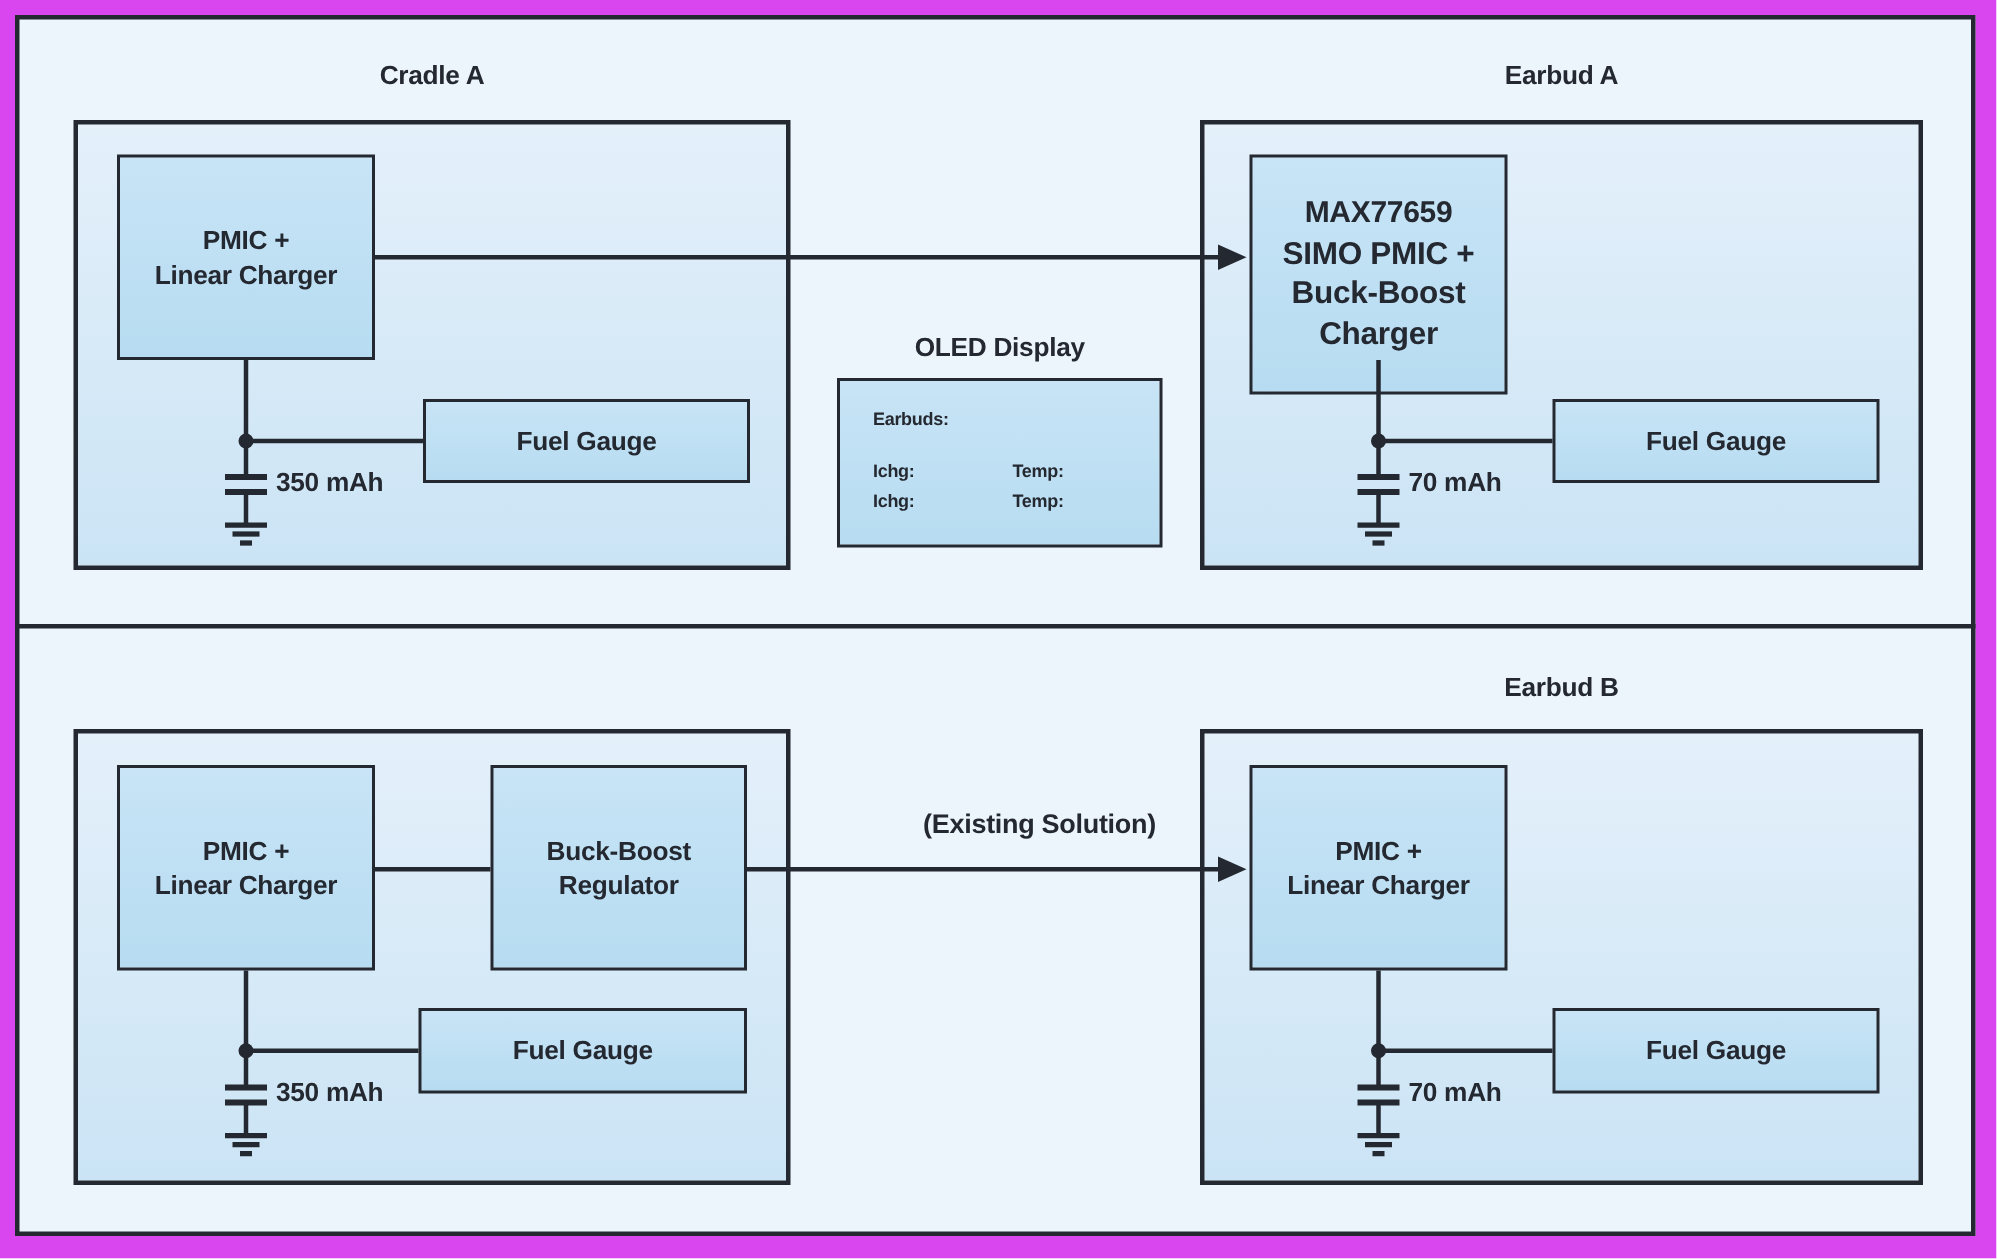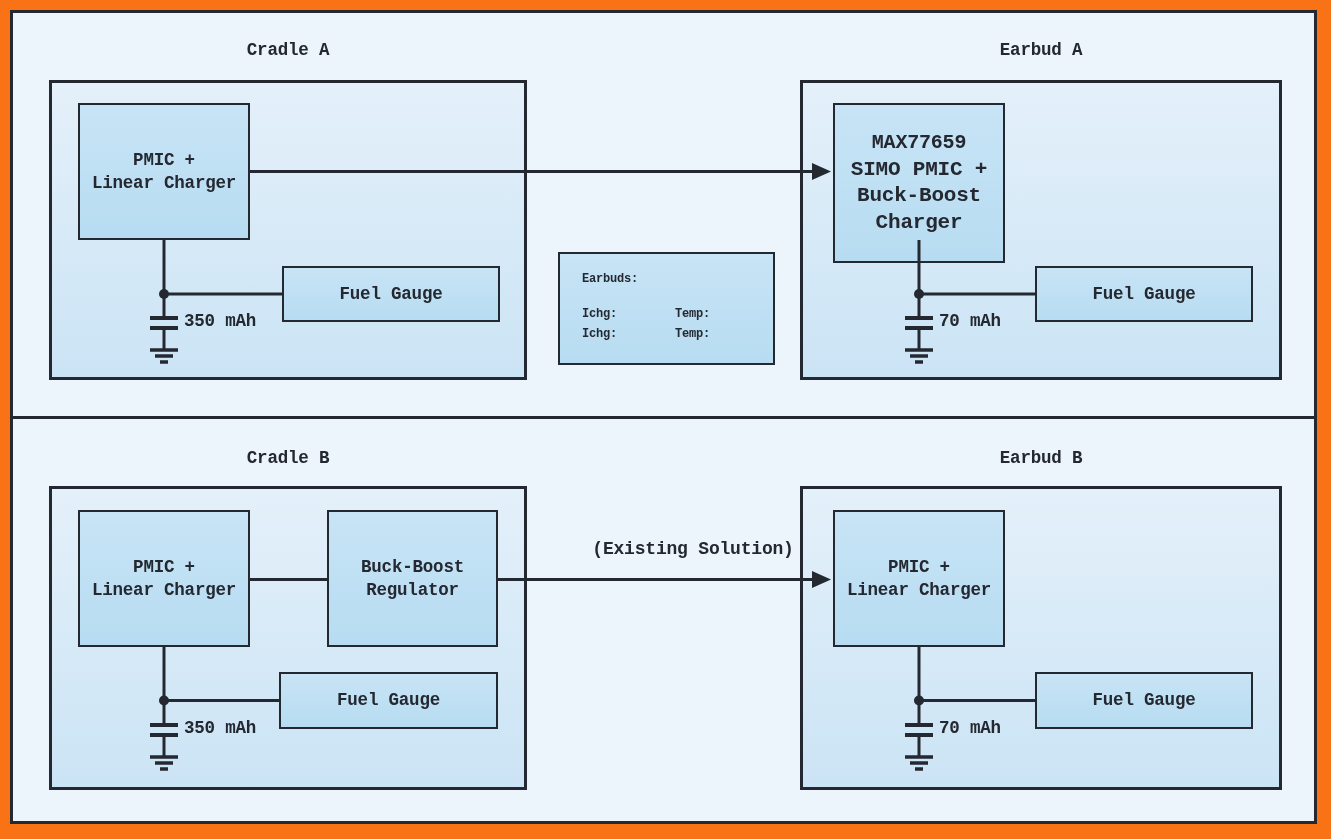--- a/index.html
+++ b/index.html
@@ -1,18 +1,18 @@
 <!DOCTYPE html>
 <html style="--border: #242830; --text: #242830; --outer-bg: #edf5fc; --box-top: #e4f0fa; --box-bottom: #cbe4f5; --chip-top: #c8e4f6; --chip-bottom: #b7dcf1;"><head>
 <meta charset="utf-8">
 <style>
   html,body { margin:0; padding:0; background:#ffffff; }
   .diagram {
-    position:relative; width:1331px; height:839px; background:#f97316;
-    font-family:Liberation Mono, monospace;
+    position:relative; width:1331px; height:839px; background:#d946ef;
+    font-family:Liberation Sans, sans-serif;
     color:var(--text,#242830); overflow:hidden;
   }
   .outer-frame {
     position:absolute; left:10px; top:10px; width:1307px; height:814px;
     border:3px solid var(--border,#242830); background:var(--outer-bg,#edf5fc);
     box-sizing:border-box;
   }
   .divider {
     position:absolute; left:10px; top:416px; width:1307px; height:3px;
     background:var(--border,#242830);
@@ -71,28 +71,28 @@
 Charger</span>
   </div>
 
   <div class="fuel" style="left:282px; top:266px; width:218px; height:56px;">Fuel Gauge</div>
   <div class="fuel" style="left:1035px; top:266px; width:218px; height:56px;">Fuel Gauge</div>
 
 
   <div class="batt-label" style="left:184px; top:311px;">350 mAh</div>
   <div class="batt-label" style="left:939px; top:311px;">70 mAh</div>
 
+  <div class="sec-title" style="left:558px; top:221px; width:217px;">OLED Display</div>
   <div class="oled-box" style="left:558px; top:252px; width:217px; height:113px;"></div>
   <div class="oled-text" style="left:582px; top:272px;">Earbuds:</div>
   <div class="oled-text" style="left:582px; top:307px;">Ichg:</div>
   <div class="oled-text" style="left:675px; top:307px;">Temp:</div>
   <div class="oled-text" style="left:582px; top:327px;">Ichg:</div>
   <div class="oled-text" style="left:675px; top:327px;">Temp:</div>
 
-  <div class="sec-title" style="left:49px; top:448px; width:478px;">Cradle B</div>
   <div class="sec-title" style="left:800px; top:448px; width:482px;">Earbud B</div>
 
   <div class="box" style="left:49px; top:486px; width:478px; height:304px;"></div>
   <div class="box" style="left:800px; top:486px; width:482px; height:304px;"></div>
 
   <div class="chip" style="left:78px; top:510px; width:172px; height:137px;">PMIC +
 Linear Charger</div>
   <div class="chip" style="left:327px; top:510px; width:171px; height:137px;">Buck-Boost
 Regulator</div>
   <div class="chip" style="left:833px; top:510px; width:172px; height:137px;">PMIC +

